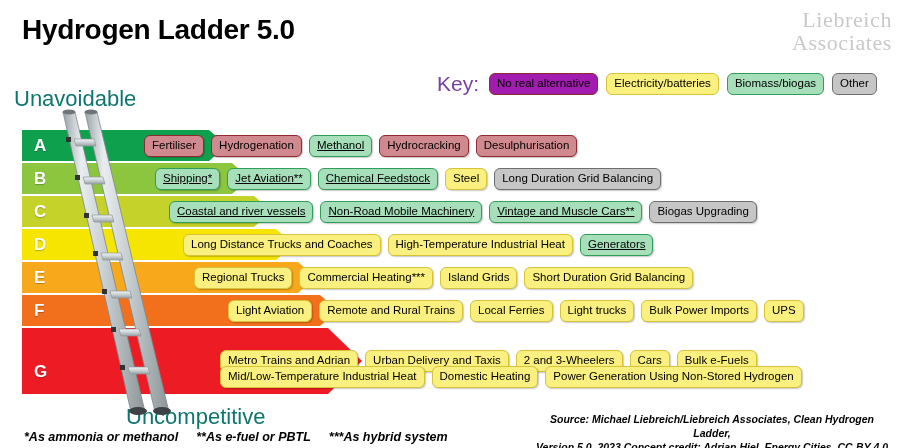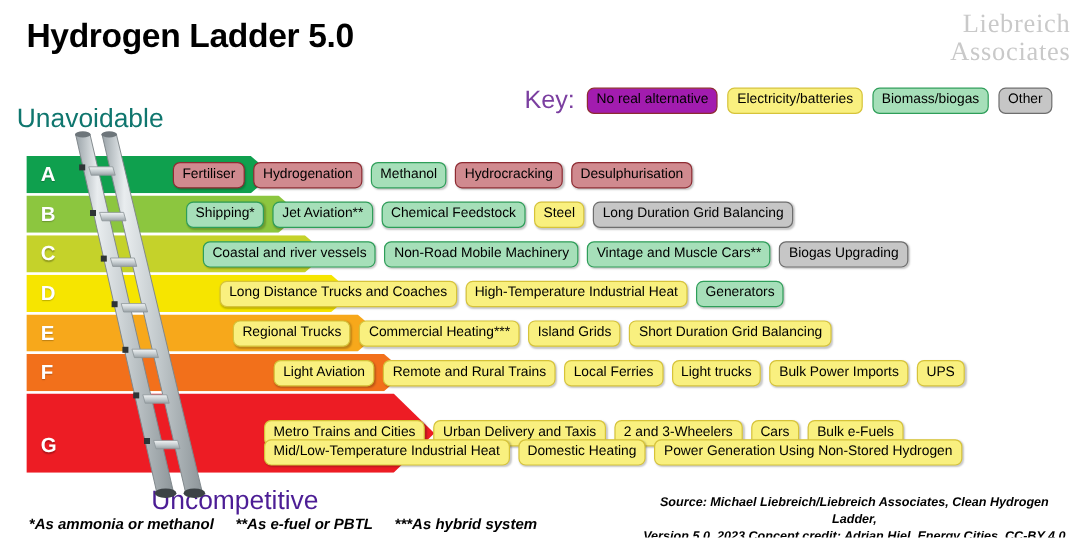--- a/index.html
+++ b/index.html
@@ -48,21 +48,21 @@
   .c-green{background:#a6dfb9;border-color:#2e9e59;}
   .c-gray{background:#c6c6c6;border-color:#6e6e6e;}
 
   
   .unavoidable{
     position:absolute;left:14px;top:86px;
     color:#0f766e;font-size:22px;
   }
   .uncompetitive{
     position:absolute;left:126px;top:404px;
-    color:#4c1d95;font-size:22px;
+    color:#0f766e;font-size:22px;
   }
 
   
   .footnotes{
     position:absolute;left:24px;top:430px;
     font-size:12.5px;font-style:italic;font-weight:bold;color:#000;
     white-space:nowrap;
   }
   .footnotes span{margin-right:18px;}
   .source{
@@ -98,21 +98,21 @@
   .tag{
     font-size:11.5px;line-height:13px;
     padding:3px 7px 4px 7px;
     border-radius:6px;
     border:1.5px solid #555;
     white-space:nowrap;color:#000;
     box-shadow:1px 1px 1.5px rgba(0,0,0,.22);
   }
   .t-red{background:#d08a8f;border-color:#8e2b32;}
   .t-yellow{background:#f9f07f;border-color:#d6c33a;}
-  .t-green{background:#a6dfb9;border-color:#2e9e59;}
+  .t-green{background:#a6dfb9;border-color:#2e9e59;text-decoration:underline;}
   .t-gray{background:#c6c6c6;border-color:#6e6e6e;}
 
   
   .ladder{
     position:absolute;left:0;top:0;width:904px;height:448px;
     pointer-events:none;
   }
 </style>
 </head>
 <body>
@@ -228,21 +228,21 @@
         </div>
       </div>
       <div class="row g">
         <div class="arrow">
           <svg width="340" height="66" viewBox="0 0 340 66">
             <polygon points="0,0 306,0 340,33 306,66 0,66" fill="#ed1c24"></polygon>
           </svg>
         </div>
         <div class="grade">G</div>
         <div class="tags" style="left: 198px;">
-          <span class="tag t-yellow">Metro Trains and Cities</span>
+          <span class="tag t-yellow">Metro Trains and Adrian</span>
           <span class="tag t-yellow">Urban Delivery and Taxis</span>
           <span class="tag t-yellow">2 and 3-Wheelers</span>
           <span class="tag t-yellow">Cars</span>
           <span class="tag t-yellow">Bulk e-Fuels</span>
         </div>
         <div class="tags line2" style="left: 198px;">
           <span class="tag t-yellow">Mid/Low-Temperature Industrial Heat</span>
           <span class="tag t-yellow">Domestic Heating</span>
           <span class="tag t-yellow">Power Generation Using Non-Stored Hydrogen</span>
         </div>

